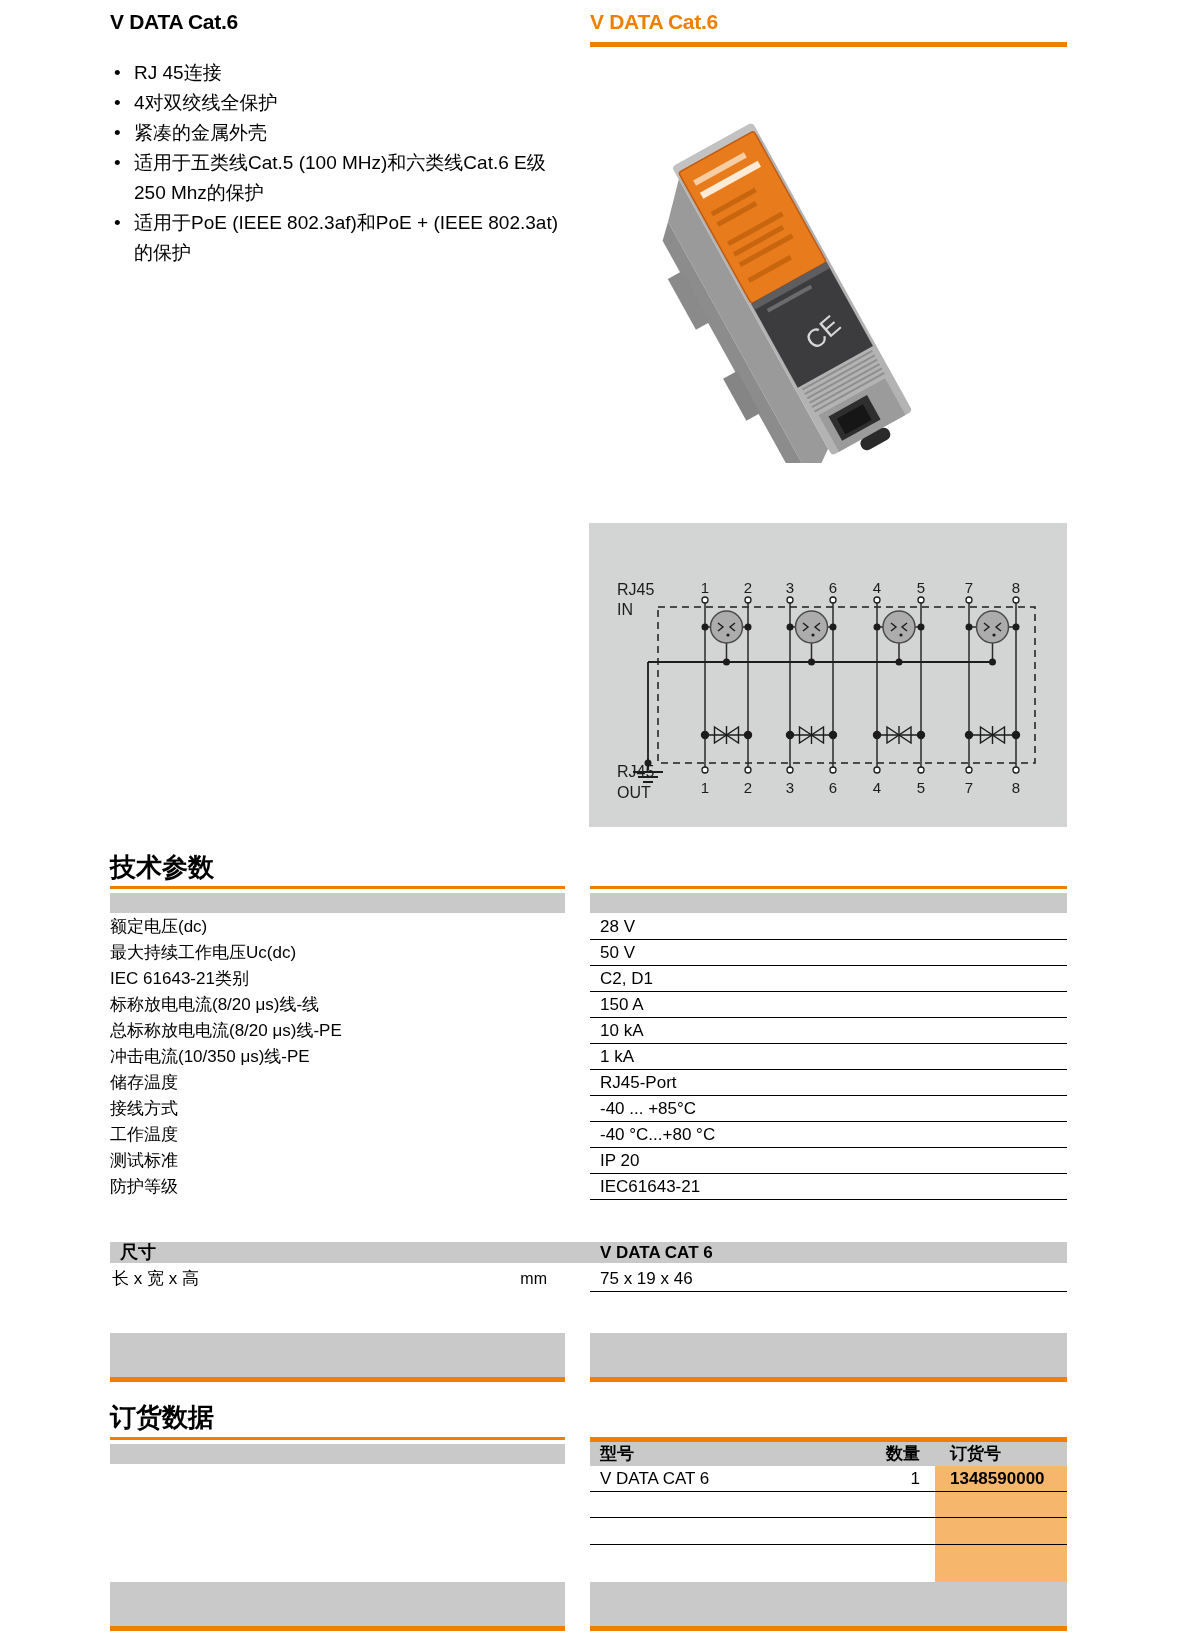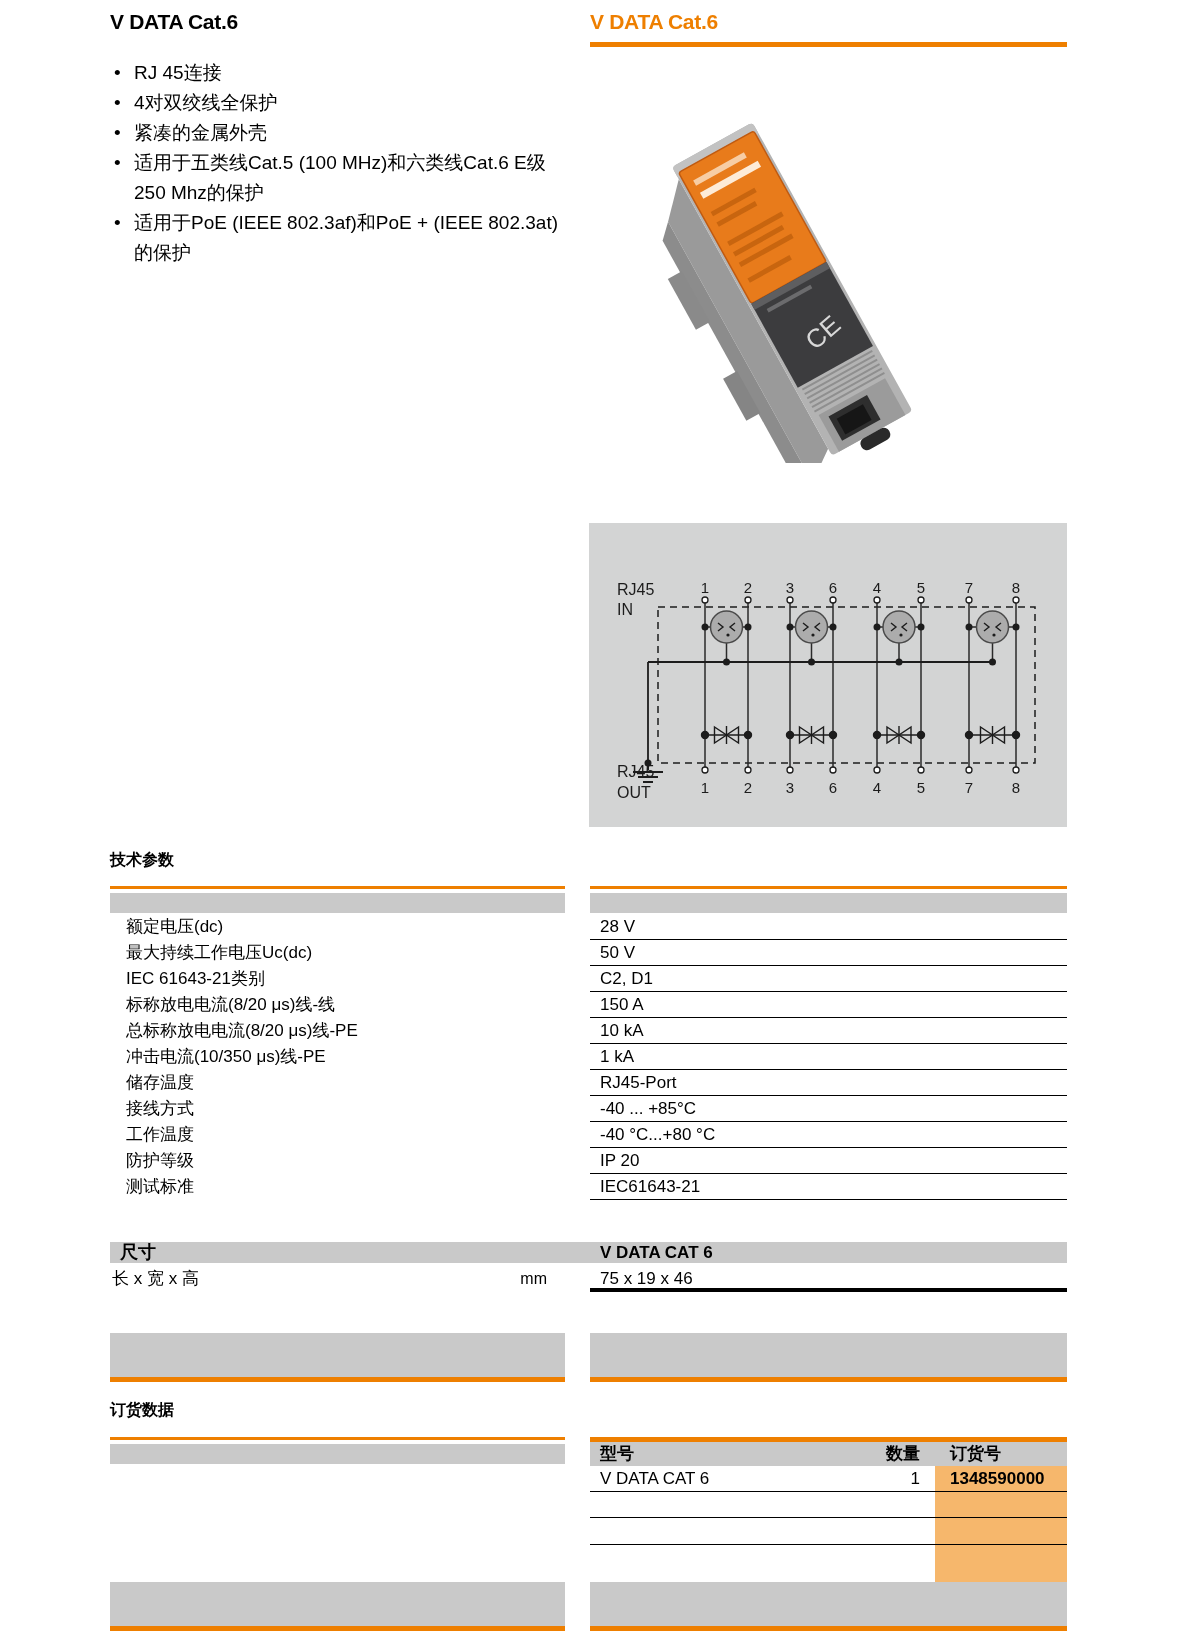--- a/index.html
+++ b/index.html
@@ -15,40 +15,40 @@
     color:#000;
     width:1184px;height:1641px;
     position:relative;overflow:hidden;
   }
   .abs{position:absolute;}
 
   
   .title{font-size:21px;font-weight:bold;letter-spacing:-0.3px;}
   .title-orange{color:var(--accent);}
   .rule{background:var(--accent);}
-  .section-title{font-size:16px;font-weight:bold;}
+  .section-title{font-size:26px;font-weight:bold;}
 
   
   .features{list-style:none;font-size:19px;line-height:30px;}
   .features li{position:relative;padding-left:24px;}
   .features li::before{content:"•";position:absolute;left:4px;top:0;font-size:19px;}
 
   
   .band{background:var(--band-gray);}
   .band-label{font-weight:bold;font-size:17px;line-height:21px;padding-left:10px;}
   .band-label-cn{font-weight:bold;font-size:18px;line-height:21px;padding-left:10px;}
 
   
   .tcol{display:flex;flex-direction:column;}
-  .tlabel{height:26px;line-height:26px;font-size:17px;white-space:nowrap;margin-left:16px;}
+  .tlabel{height:26px;line-height:26px;font-size:17px;white-space:nowrap;}
   .tvalue{height:26px;line-height:25px;font-size:17px;border-bottom:1px solid #000;padding-left:10px;white-space:nowrap;}
 
   .dimrow{height:26px;line-height:26px;font-size:17px;display:flex;justify-content:space-between;}
   .dimrow .unit{font-size:16px;padding-right:20px;text-align:right;}
-  .valrow{height:26px;line-height:25px;font-size:17px;border-bottom:4px solid #000000;padding-left:10px;}
+  .valrow{height:26px;line-height:25px;font-size:17px;border-bottom:1px solid #000000;padding-left:10px;}
 
   .mid-band{background:var(--band-gray);border-bottom:5px solid var(--accent);}
   .bottom-band{background:var(--band-gray);border-bottom:5px solid var(--accent);}
 
   
   .order-table{width:477px;display:flex;flex-direction:column;}
   .orow{display:flex;width:477px;}
   .orow.bordered{border-bottom:1px solid #000;}
   .oc-model{width:270px;padding-left:10px;}
   .oc-qty{width:60px;text-align:right;}
@@ -292,22 +292,22 @@
 <div class="abs tcol" style="left:110px;top:914px;width:455px;">
   <div class="tlabel">额定电压(dc)</div>
   <div class="tlabel">最大持续工作电压Uc(dc)</div>
   <div class="tlabel">IEC 61643-21类别</div>
   <div class="tlabel">标称放电电流(8/20 μs)线-线</div>
   <div class="tlabel">总标称放电电流(8/20 μs)线-PE</div>
   <div class="tlabel">冲击电流(10/350 μs)线-PE</div>
   <div class="tlabel">储存温度</div>
   <div class="tlabel">接线方式</div>
   <div class="tlabel">工作温度</div>
+  <div class="tlabel">测试标准</div>
   <div class="tlabel">防护等级</div>
-  <div class="tlabel">测试标准</div>
 </div>
 
 <div class="abs tcol" style="left:590px;top:914px;width:477px;">
   <div class="tvalue">28 V</div>
   <div class="tvalue">50 V</div>
   <div class="tvalue">C2, D1</div>
   <div class="tvalue">150 A</div>
   <div class="tvalue">10 kA</div>
   <div class="tvalue">1 kA</div>
   <div class="tvalue">RJ45-Port</div>

